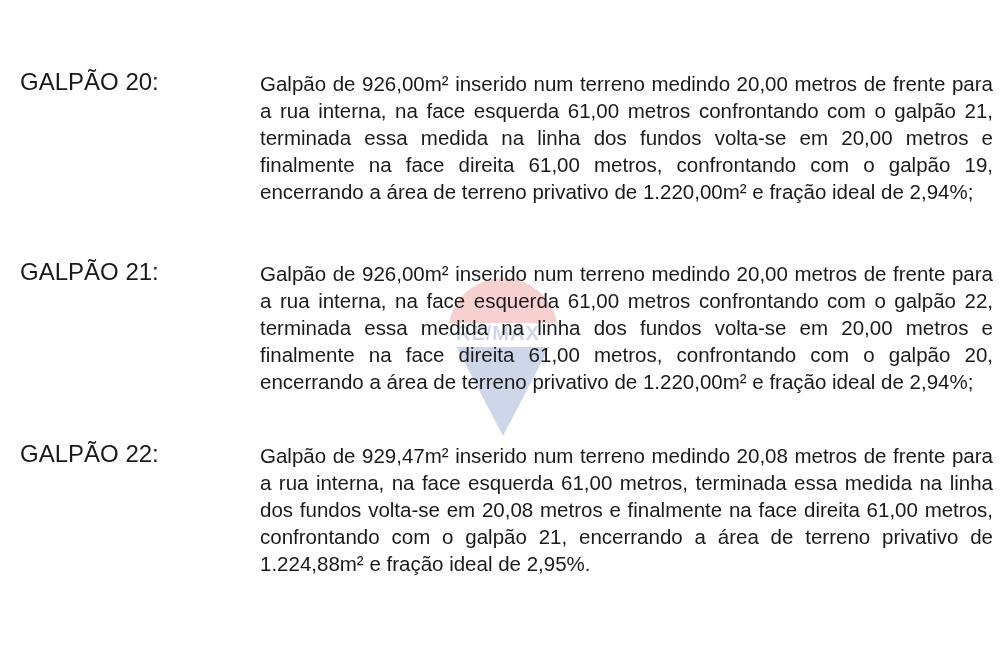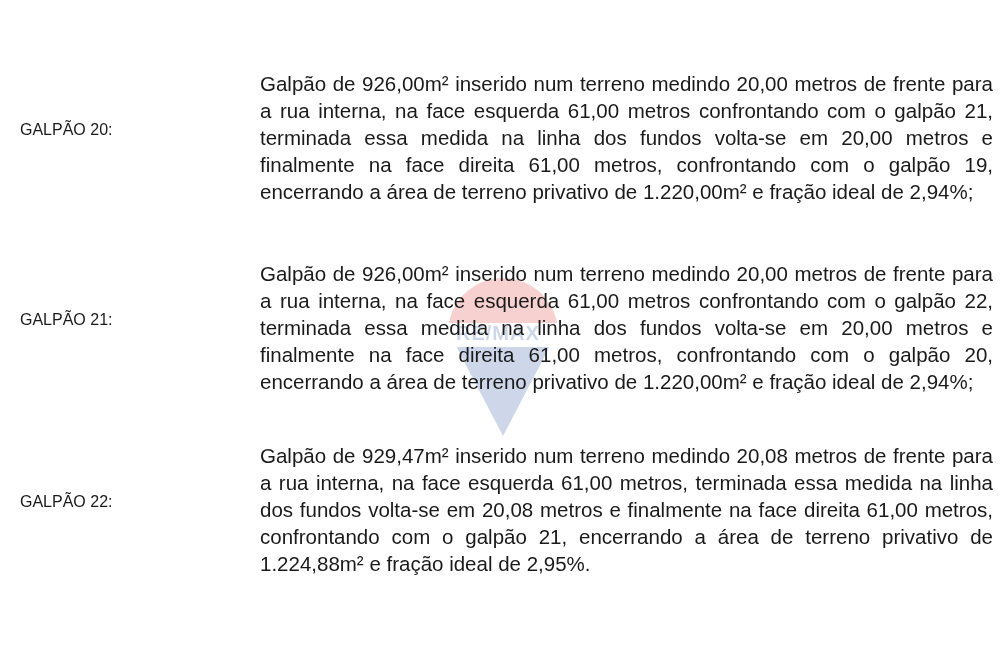--- a/index.html
+++ b/index.html
@@ -17,24 +17,23 @@
     }
     .entry {
       position: absolute;
       left: 0;
       width: 1000px;
     }
     .label {
       position: absolute;
       left: 20px;
       top: 0;
-      font-size: 16px;
+      font-size: 24px;
       line-height: 24px;
       white-space: nowrap;
-      margin-top: 48px;
     }
     .desc {
       position: absolute;
       left: 260px;
       top: 0;
       width: 733px;
       font-size: 20.5px;
       line-height: 27px;
       text-align: justify;
       text-align-last: left;

